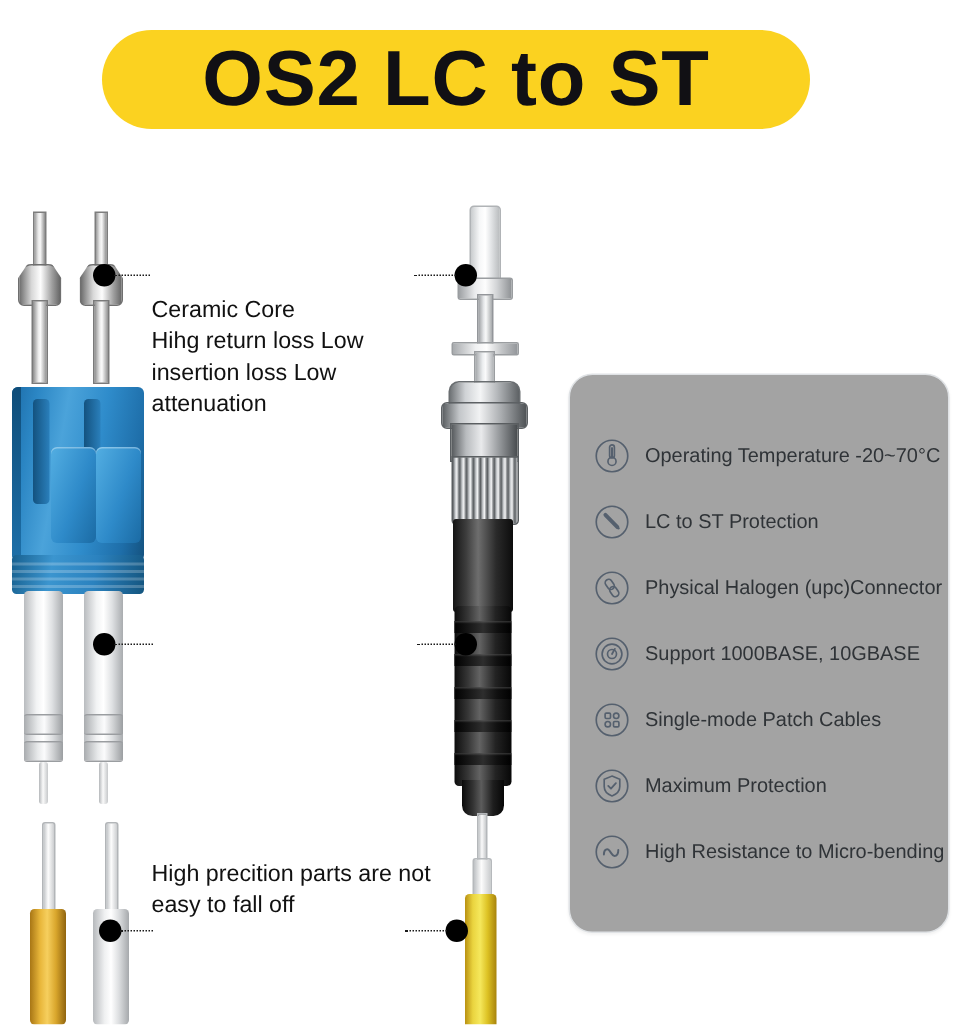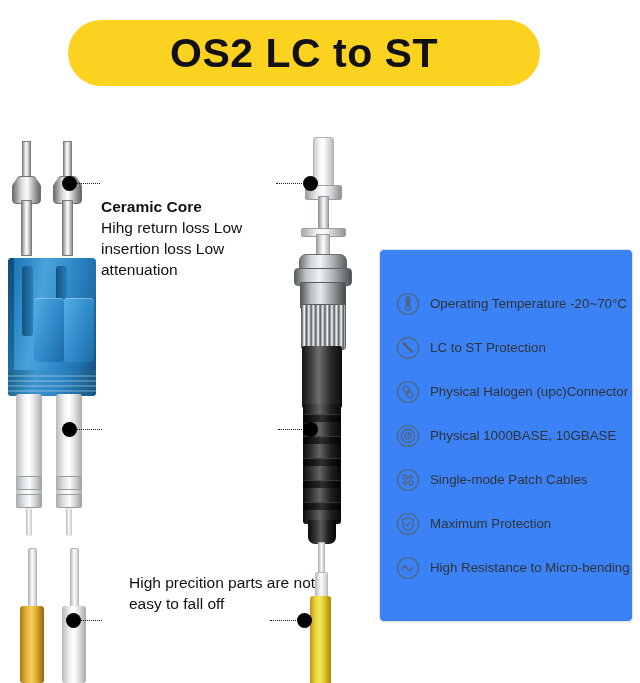--- a/index.html
+++ b/index.html
@@ -13,31 +13,31 @@
   }
   .stage{position:absolute;inset:0;}
 
   
   .title-pill{
     position:absolute;left:68px;top:20px;width:472px;height:66px;
     background:#fbd220;border-radius:33px;
     display:flex;align-items:center;justify-content:center;
   }
   .title-text{
-    font-size:41px;font-weight:bold;color:#111014;
+    font-size:52px;font-weight:bold;color:#111014;
     letter-spacing:0.5px;line-height:1;
     white-space:nowrap;
   }
 
   
   .callout{position:absolute;color:#111;font-size:15.5px;line-height:21px;}
-  .callout b{font-weight:bold;display:block;}
+  .callout b{font-weight:normal;display:block;}
   #callout-ceramic{left:101px;top:196px;width:200px;}
   #callout-lszh{left:101px;top:350px;width:205px;}
-  #callout-precision{left:101px;top:572px;width:200px;margin-left:28px;}
+  #callout-precision{left:101px;top:572px;width:200px;}
 
   
   .dot{position:absolute;width:15px;height:15px;border-radius:50%;background:#000;}
   .leader{position:absolute;height:0;border-top:1.6px dotted #1a1a1a;}
 
   
   .lc-ferrule{position:absolute;width:7px;background:linear-gradient(90deg,#9a9a9a,#e8e8e8 35%,#f7f7f7 55%,#8d8d8d);border:0.5px solid #7d7d7d;}
   .lc-tipcone{position:absolute;width:27px;height:26px;
     background:linear-gradient(90deg,#6e6e6e,#d8d8d8 30%,#fdfdfd 52%,#a0a0a0 80%,#676767);
     border:0.6px solid #6f6f6f;
@@ -128,21 +128,21 @@
     background:linear-gradient(90deg,#bcbfc2,#fafafa 45%,#c8cacc);border:0.4px solid #b4b7ba;}
   .st-fiber-thick{position:absolute;left:315px;top:572px;width:11px;height:30px;
     background:linear-gradient(90deg,#bfc2c5,#fcfcfc 45%,#cbcdcf);border:0.5px solid #b6b9bc;border-radius:2px;}
   .st-yellow{position:absolute;left:310px;top:596px;width:21px;height:87px;
     background:linear-gradient(90deg,#b99112,#ead43f 25%,#f5e85c 48%,#dcc123 72%,#a8830d);
     border-radius:3px 3px 0 0;}
 
   
   .panel{
     position:absolute;left:379px;top:249px;width:252px;height:371px;
-    background:#3b82f6;border:1px solid #dfe2e5;border-radius:5px;
+    background:#a3a3a3;border:1px solid #dfe2e5;border-radius:16px;
     box-shadow:0 1px 2px rgba(0,0,0,.05);
   }
   .feature-list{position:absolute;left:0;top:0;width:100%;height:100%;
     display:flex;flex-direction:column;justify-content:center;padding:10px 0;box-sizing:border-box;}
   .feature{display:flex;align-items:center;height:44px;padding-left:16px;}
   .f-icon{width:24px;height:24px;flex:0 0 24px;margin-right:10px;}
   .f-icon svg{display:block;width:24px;height:24px;}
   .f-label{font-size:13.3px;color:#2f3337;line-height:1.2;white-space:nowrap;}
 </style>
 </head>
@@ -282,21 +282,21 @@
 
       <div class="feature">
         <span class="f-icon">
           <svg viewBox="0 0 24 24" fill="none" stroke="#55606e" stroke-width="1.1">
             <circle cx="12" cy="12" r="10.5"></circle>
             <circle cx="12" cy="12" r="6.6"></circle>
             <circle cx="12" cy="12" r="3.0"></circle>
             <path d="M12 12 L13.9 8.6" stroke-width="1.2" stroke-linecap="round"></path>
           </svg>
         </span>
-        <span class="f-label">Physical 1000BASE, 10GBASE</span>
+        <span class="f-label">Support 1000BASE, 10GBASE</span>
       </div>
 
       <div class="feature">
         <span class="f-icon">
           <svg viewBox="0 0 24 24" fill="none" stroke="#55606e" stroke-width="1.1">
             <circle cx="12" cy="12" r="10.5"></circle>
             <rect x="7.4" y="7.4" width="3.6" height="3.6" rx="0.8"></rect>
             <rect x="13.0" y="7.4" width="3.6" height="3.6" rx="1.8"></rect>
             <rect x="7.4" y="13.0" width="3.6" height="3.6" rx="1.8"></rect>
             <rect x="13.0" y="13.0" width="3.6" height="3.6" rx="0.8"></rect>

